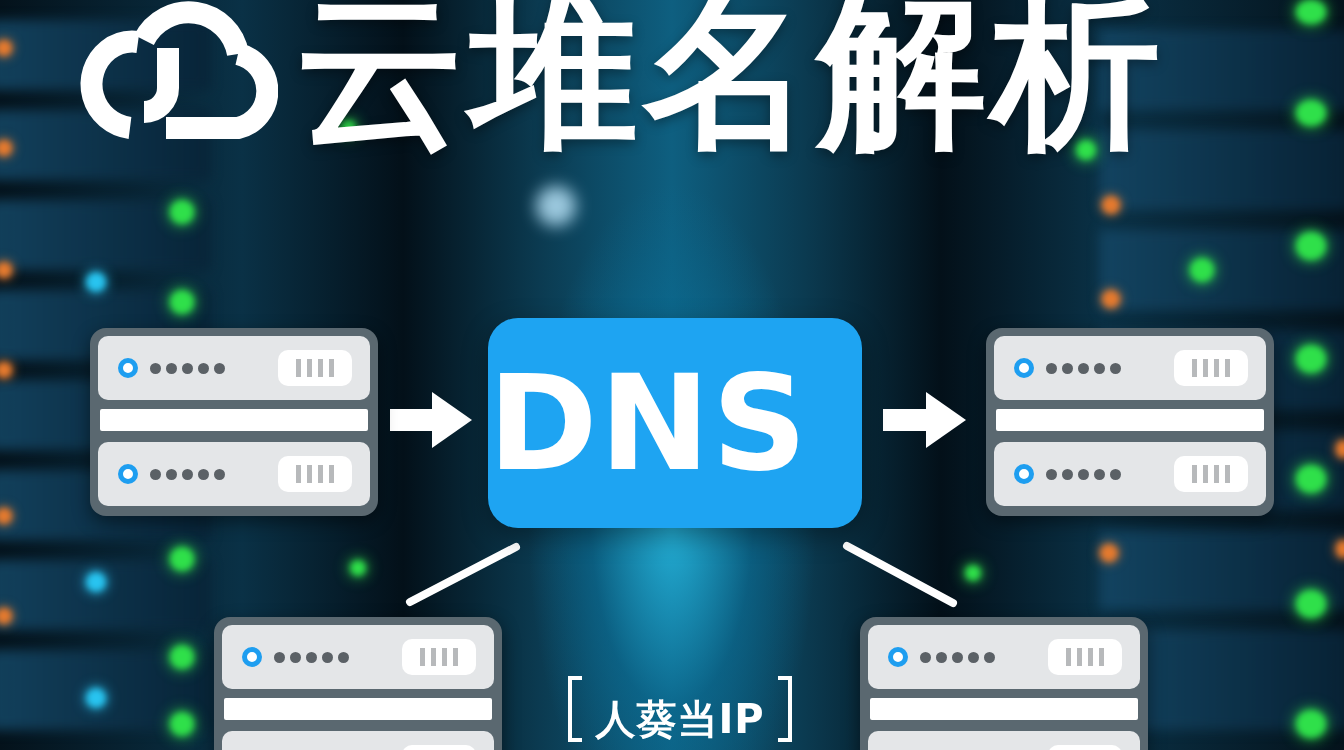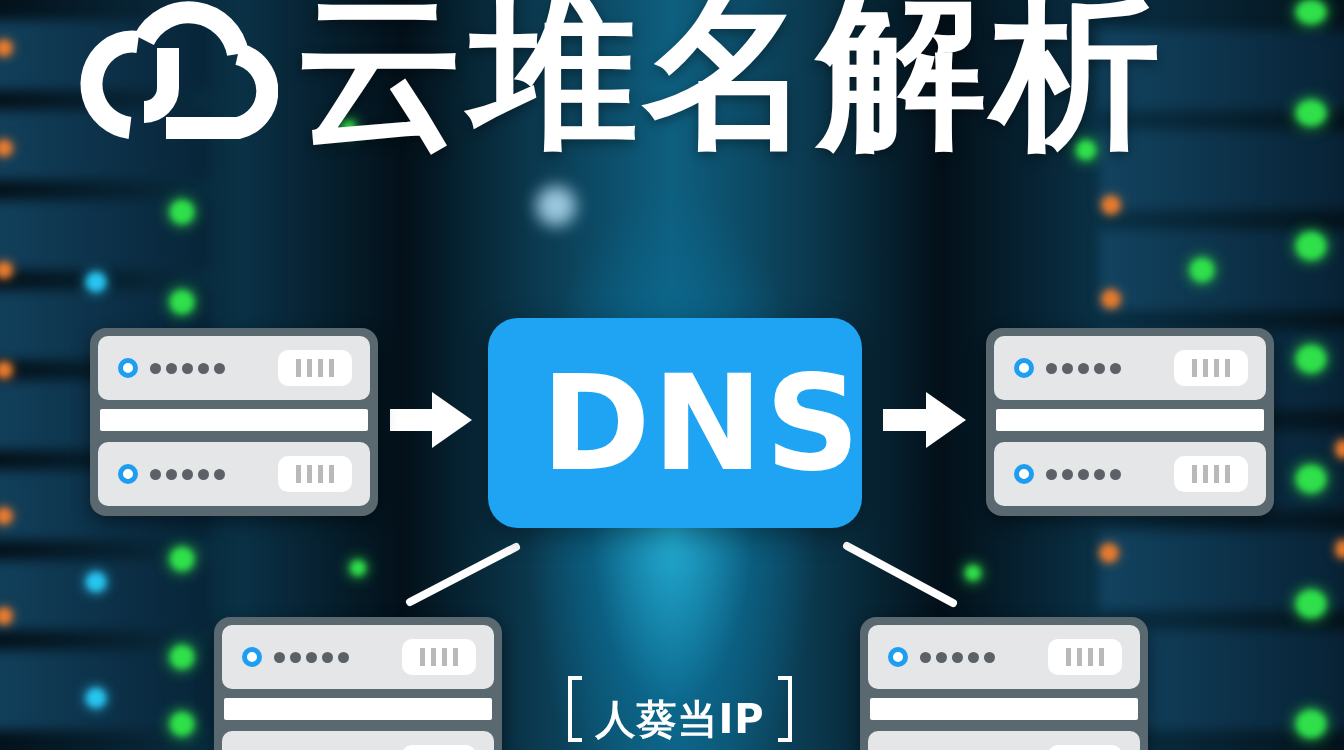--- a/index.html
+++ b/index.html
@@ -29,21 +29,21 @@
   .server-unit { background: #e4e6e8; border-radius: 10px; height: 64px; position: relative; display: flex; align-items: center; padding: 0 18px 0 20px; }
   .server-gap { height: 42px; position: relative; }
   .server-slot { position: absolute; left: 2px; right: 2px; top: 9px; height: 22px; background: #ffffff; border-radius: 2px; }
   .status-light { width: 20px; height: 20px; border-radius: 50%; background: #ffffff; border: 5px solid #1e9ef0; margin-right: 12px; flex: none; }
   .dots { display: flex; gap: 5px; }
   .dot { width: 11px; height: 11px; border-radius: 50%; background: #5b6166; }
   .port { margin-left: auto; width: 74px; height: 36px; background: #ffffff; border-radius: 10px; display: flex; align-items: center; justify-content: center; gap: 6px; }
   .port-bar { width: 5px; height: 18px; background: #b7b9bb; }
 
   
-  .dns-box { position: absolute; left: 488px; top: 318px; width: 374px; height: 210px; background: #1ea4f2; border-radius: 30px; display: flex; align-items: center; justify-content: flex-end; box-shadow: 0 8px 26px rgba(0,0,0,.35); }
+  .dns-box { position: absolute; left: 488px; top: 318px; width: 374px; height: 210px; background: #1ea4f2; border-radius: 30px; display: flex; align-items: center; justify-content: flex-start; box-shadow: 0 8px 26px rgba(0,0,0,.35); }
   .dns-label { color: #ffffff; font-family: "DejaVu Sans", sans-serif; font-weight: bold; font-size: 132px; letter-spacing: 2px; line-height: 1; }
 
   
   .connectors { position: absolute; inset: 0; pointer-events: none; }
 
   
   .ip-label { position: absolute; left: 568px; top: 676px; width: 224px; height: 66px; display: flex; align-items: center; justify-content: center; }
   .bracket { position: absolute; top: 0; width: 14px; height: 66px; border: 4px solid #ffffff; }
   .bracket.left { left: 0; border-right: none; }
   .bracket.right { right: 0; border-left: none; }

